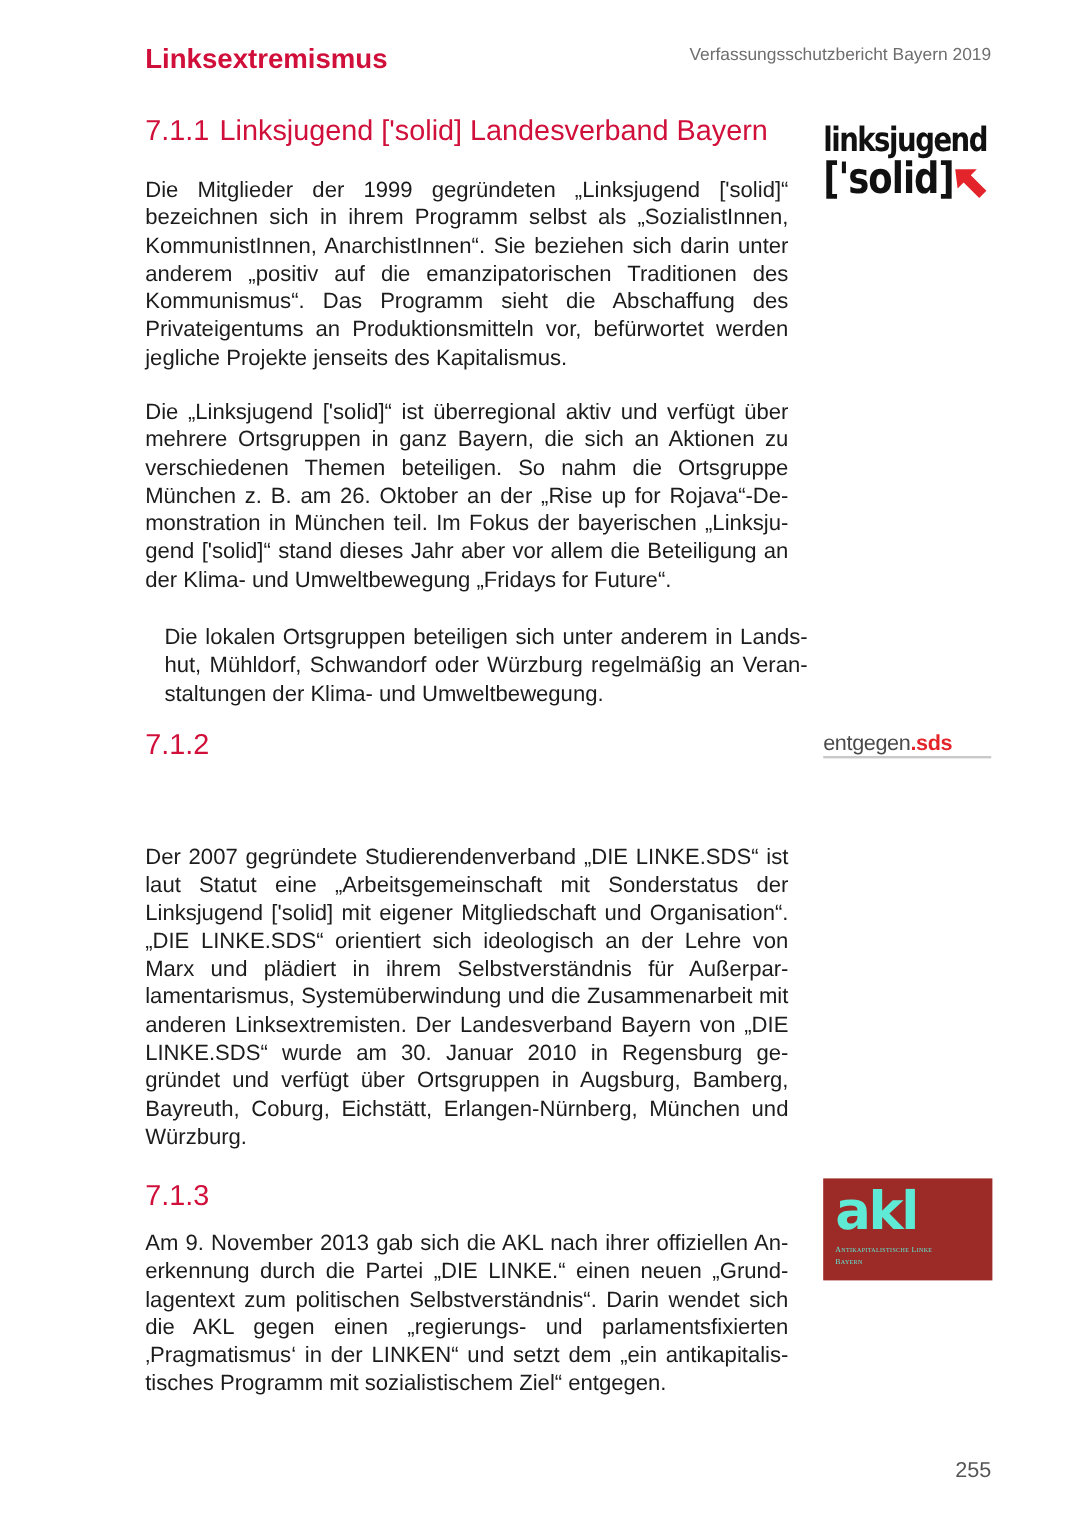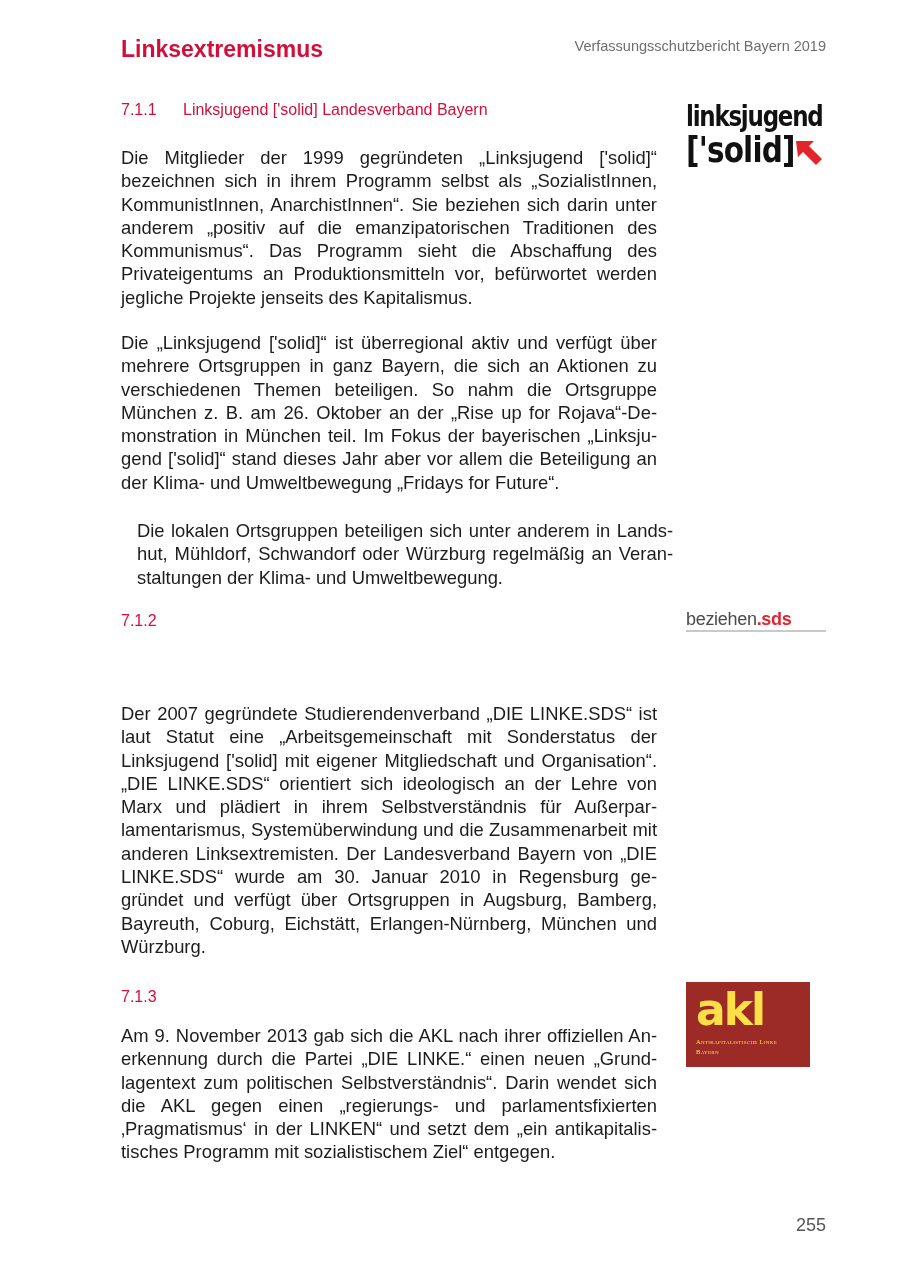--- a/index.html
+++ b/index.html
@@ -1,38 +1,38 @@
 <!DOCTYPE html>
 <html><head>
 <meta charset="utf-8">
 <style>
   html, body { margin: 0; padding: 0; background: #ffffff; }
   body { width: 900px; height: 1276px; position: relative; overflow: hidden;
          font-family: "Liberation Sans", "DejaVu Sans", sans-serif; color: #1a1a1a; }
   .header-left { position: absolute; left: 121px; top: 36px; font-size: 23px; font-weight: bold;
                  color: #d0103a; letter-spacing: 0px; }
   .header-right { position: absolute; right: 74px; top: 38px; font-size: 14.5px; color: #6e6e6e; }
-  .section-heading { position: absolute; left: 121px; color: #d0103a; font-size: 16px; line-height: 24px; }
+  .section-heading { position: absolute; left: 121px; color: #d0103a; font-size: 24px; line-height: 24px; }
   .section-heading .num { position: absolute; left: 0; top: 0; }
   .section-heading .title { display: block; margin-left: 62px; }
   .para { position: absolute; left: 121px; width: 536px; font-size: 18.4px; line-height: 23.3px;
           color: #1c1c1c; text-align: justify; hyphens: manual; }
   .logo { position: absolute; }
   .logo-solid { left: 686px; top: 102px; width: 142px; height: 70px; font-family: "DejaVu Sans", sans-serif; }
   .logo-solid .l1 { font-weight: bold; font-size: 28px; line-height: 30px; letter-spacing: -1.5px;
                     color: #111; transform: scaleX(0.82); transform-origin: left; white-space: nowrap; }
   .logo-solid .l2 { font-weight: bold; font-size: 36px; line-height: 36px; letter-spacing: -1px;
                     color: #111; transform: scaleX(0.82); transform-origin: left; white-space: nowrap; display: inline-block; }
   .logo-solid .arrow { position: absolute; left: 108px; top: 35px; width: 30px; height: 30px; }
   .logo-sds { left: 686px; top: 610px; width: 142px; height: 22px; }
   .logo-sds .wordmark { font-size: 18px; line-height: 18px; letter-spacing: -0.3px; white-space: nowrap; }
   .logo-sds .dl { color: #4a4a4a; }
   .logo-sds .sds { color: #e3242b; font-weight: bold; }
   .logo-sds .tagline { height: 2px; background: #c9c9c9; margin-top: 2px; width: 140px; }
-  .logo-akl { left: 686px; top: 982px; width: 124px; height: 85px; background: #9c2a27; color: #fde047; }
+  .logo-akl { left: 686px; top: 982px; width: 141px; height: 85px; background: #9c2a27; color: #5eead4; }
   .logo-akl .big { position: absolute; left: 10px; top: 6px; font-size: 44px; font-weight: bold;
                    line-height: 44px; letter-spacing: -2px; font-family: "DejaVu Sans", sans-serif; }
   .logo-akl .small1 { position: absolute; left: 10px; top: 56px; font-size: 6.5px; letter-spacing: 0.3px;
                       font-family: "Liberation Serif", serif; font-variant: small-caps; white-space: nowrap; }
   .logo-akl .small2 { position: absolute; left: 10px; top: 66px; font-size: 6.5px; letter-spacing: 0.3px;
                       font-family: "Liberation Serif", serif; font-variant: small-caps; }
   .page-number { position: absolute; right: 74px; top: 1215px; font-size: 18px; color: #555; }
 </style>
 </head>
 <body>
@@ -56,21 +56,21 @@
   </svg>
 </div>
 
 <div class="section-heading" style="top:609px; width:520px;">
   <span class="num">7.1.2</span>
 </div>
 <p class="para" style="top:702px; margin:0;">Der 2007 gegründete Studierendenverband „DIE LINKE.SDS“ ist laut Statut eine „Arbeitsgemeinschaft mit Sonderstatus der Linksjugend ['solid] mit eigener Mitgliedschaft und Organisa­tion“. „DIE LINKE.SDS“ orientiert sich ideologisch an der Lehre von Marx und plädiert in ihrem Selbstverständnis für Außerpar­lamentarismus, Systemüberwindung und die Zusammenarbeit mit anderen Linksextremisten. Der Landesverband Bayern von „DIE LINKE.SDS“ wurde am 30. Januar 2010 in Regensburg ge­gründet und verfügt über Ortsgruppen in Augsburg, Bamberg, Bayreuth, Coburg, Eichstätt, Erlangen-Nürnberg, München und Würzburg.</p>
 
 <div class="logo logo-sds">
   <div class="wordmark">
-    <span class="dl">beziehen</span><span class="sds">.sds</span>
+    <span class="dl">entgegen</span><span class="sds">.sds</span>
   </div>
   <div class="tagline"></div>
 </div>
 
 <div class="section-heading" style="top:985px; width:540px;">
   <span class="num">7.1.3</span>
 </div>
 <p class="para" style="top:1024px; margin:0;">Am 9. November 2013 gab sich die AKL nach ihrer offiziellen An­erkennung durch die Partei „DIE LINKE.“ einen neuen „Grund­lagentext zum politischen Selbstverständnis“. Darin wendet sich die AKL gegen einen „regierungs- und parlamentsfixierten ‚Pragmatismus‘ in der LINKEN“ und setzt dem „ein antikapitalis­tisches Programm mit sozialistischem Ziel“ entgegen.</p>
 
 <div class="logo logo-akl">

